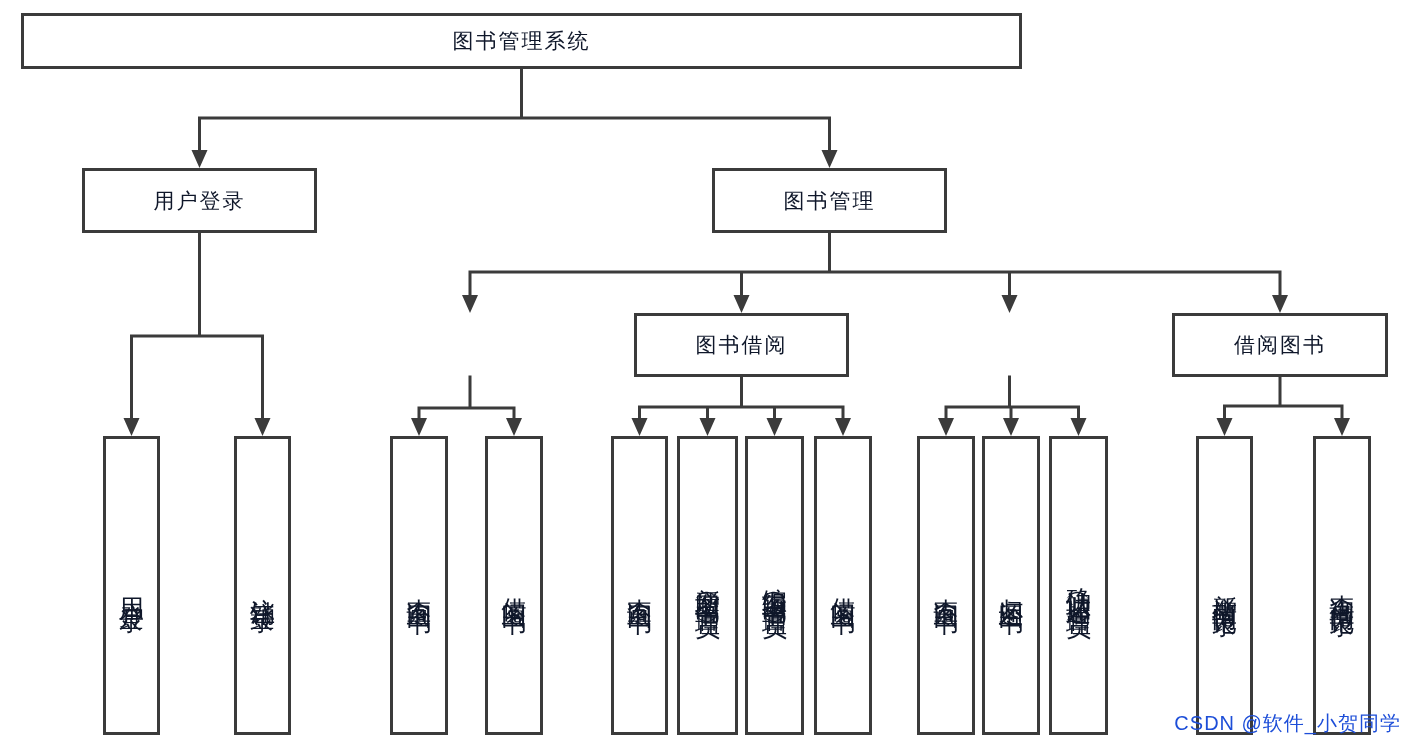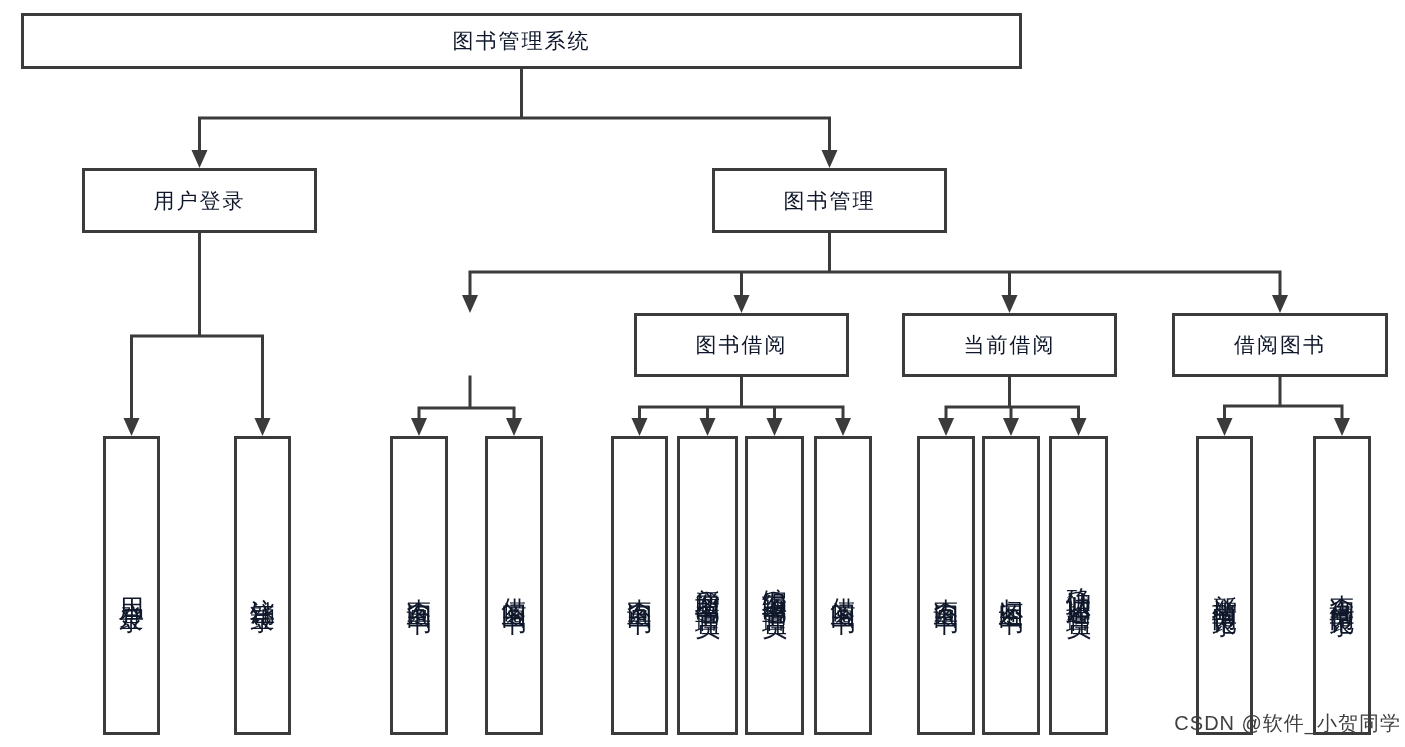--- a/index.html
+++ b/index.html
@@ -29,21 +29,21 @@
     writing-mode:vertical-rl;
     text-orientation:mixed;
     font-size:25px;
     letter-spacing:4px;
     line-height:1;
   }
   #watermark{
     position:absolute;
     right:4px;bottom:10px;
     z-index:2;
-    color:#404040;
+    color:#1d4ed8;
     font-size:20px;
     letter-spacing:1px;
     white-space:nowrap;
   }
 </style>
 </head>
 <body>
 
 <div id="canvas">
 
@@ -85,23 +85,20 @@
   <div class="node h" style="left:82px;top:168px;width:235px;height:65px">
     <span>用户登录</span>
   </div>
   <div class="node h" style="left:712px;top:168px;width:235px;height:65px">
     <span>图书管理</span>
   </div>
 
   <div class="node h" style="left:634px;top:313px;width:215px;height:64px">
     <span>图书借阅</span>
   </div>
-  <div class="node h" style="left:902px;top:313px;width:215px;height:64px">
-    <span>当前借阅</span>
-  </div>
   <div class="node h" style="left:1172px;top:313px;width:216px;height:64px">
     <span>借阅图书</span>
   </div>
 
   <div class="node v" style="left:103px;top:436px;width:57px;height:299px">
     <span>用户登录</span>
   </div>
   <div class="node v" style="left:234px;top:436px;width:57px;height:299px">
     <span>注销登录</span>
   </div>

